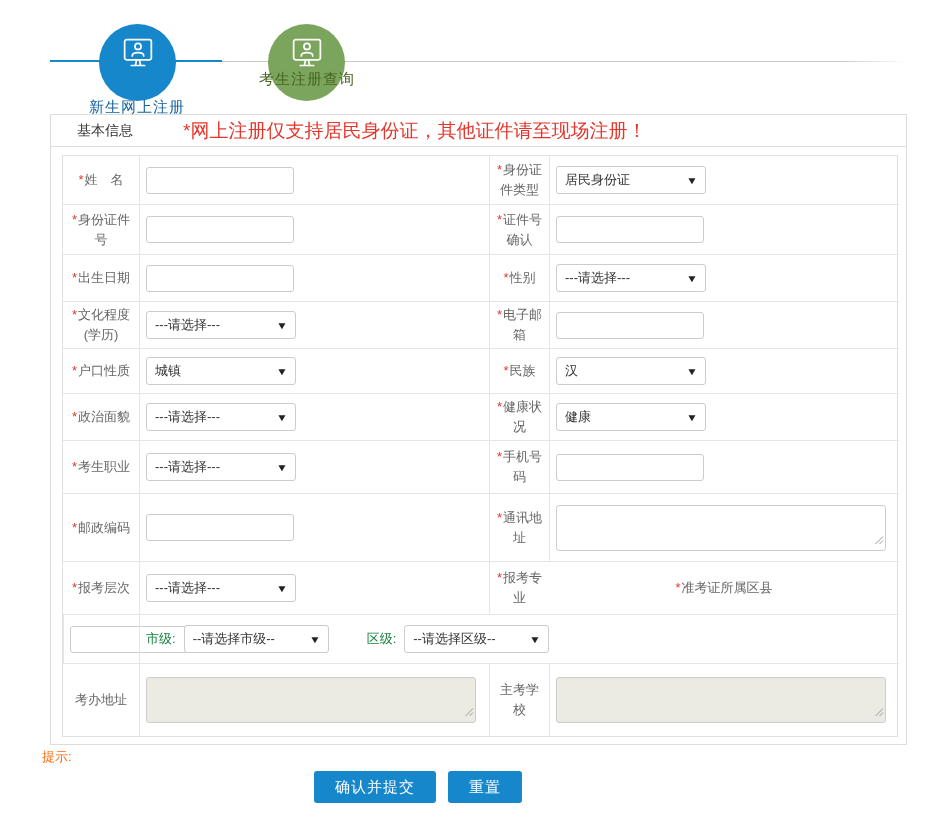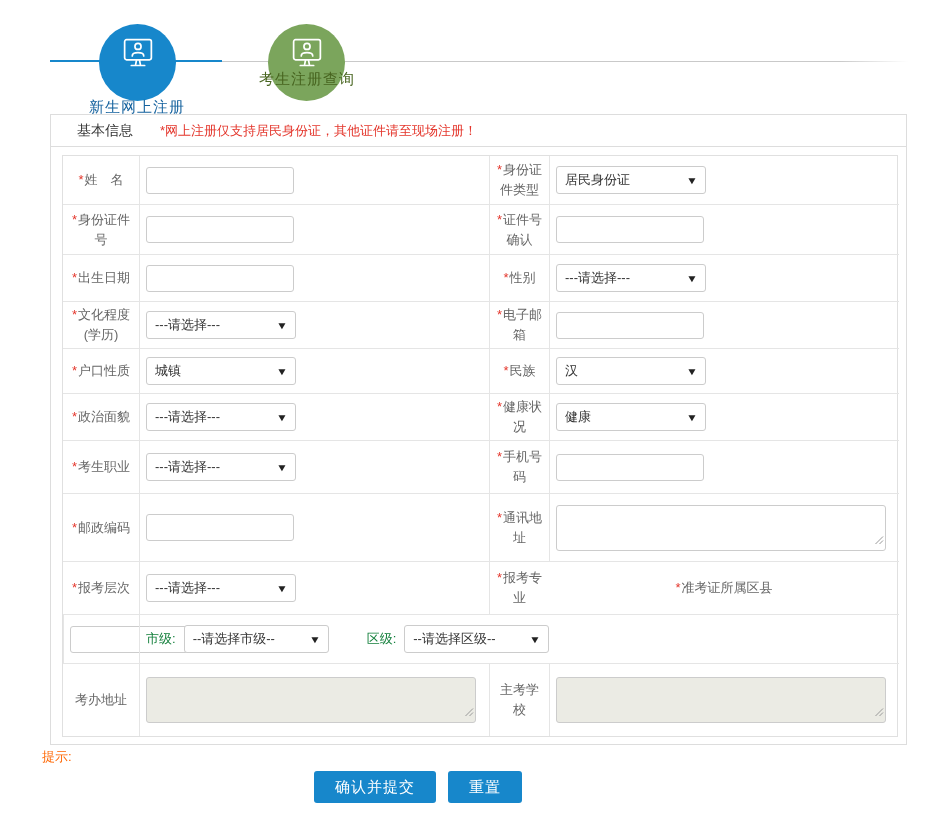--- a/index.html
+++ b/index.html
@@ -19,21 +19,21 @@
   .step-circle.green { left:268px; background:var(--green); }
   .step-label { position:absolute; top:70px; width:160px; text-align:center; font-size:15px;
     z-index:3; cursor:pointer; letter-spacing:1px; }
   .step-label.one { left:57px; color:#15629e;margin-top:28px; }
   .step-label.two { left:227px; color:#47641f; }
   
   .panel { position:absolute; left:50px; top:114px; width:857px; height:631px;
     border:1px solid #ddd; background:#fff; }
   .panel-header { height:32px; border-bottom:1px solid #ddd; display:flex; align-items:center;
     padding-left:26px; font-size:14px; color:#333; }
-  .notice { color:var(--red); font-size:13px; margin-left:27px; }
+  .notice { color:var(--red); font-size:19px; margin-left:50px; }
   .grid { margin:8px 9px 8px 11px; border:1px solid #e0e0e0; display:grid;
     grid-template-columns:76px 350px 60px 350px; width:836px; }
   .cell { display:flex; align-items:center; }
   .cell.bt { border-top:1px solid #e5e5e5; }
   .cell.bl { border-left:1px solid #e5e5e5;padding-left:6px; }
   .lbl { justify-content:center; text-align:center; color:#666; font-size:13px;
     padding:0 6px; line-height:20px; }
   .req { color:var(--red); font-style:normal; margin-right:1px; }
   .ctl { padding-left:9px; }
   .ctl.r { }

